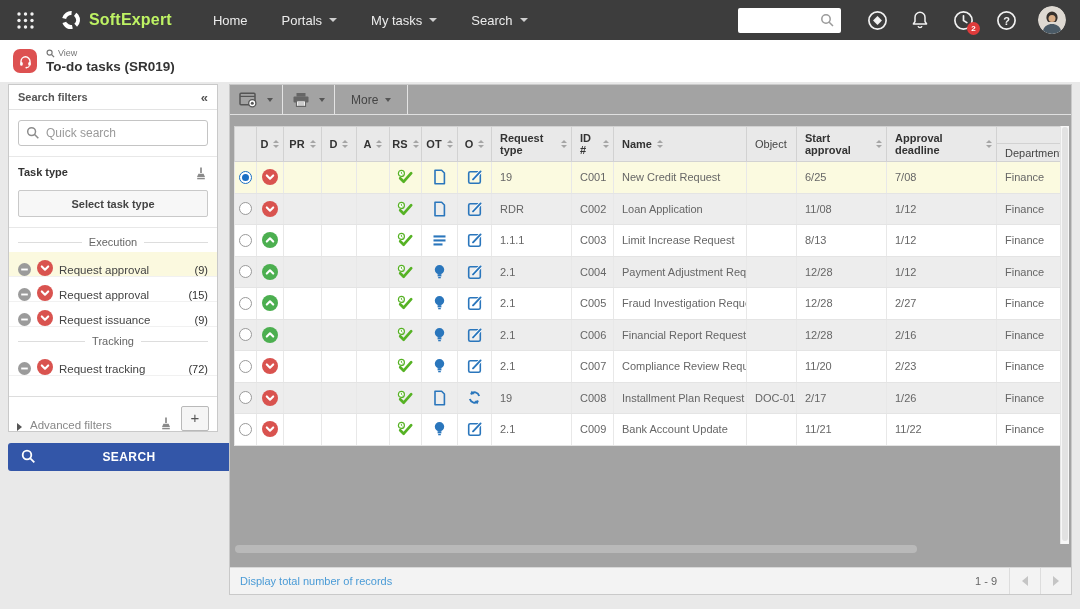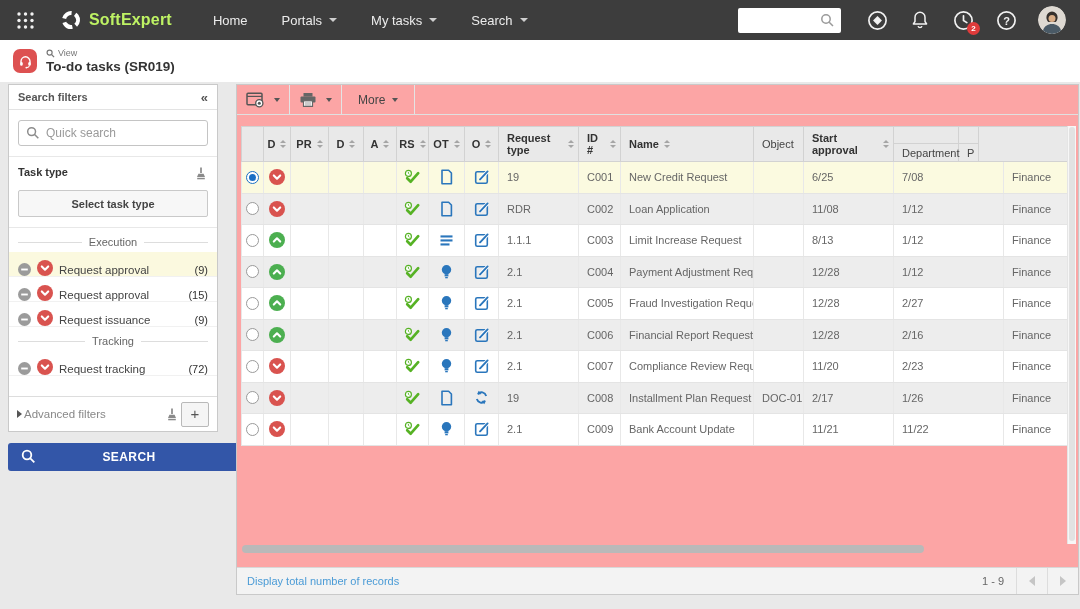--- a/index.html
+++ b/index.html
@@ -41,29 +41,29 @@
   .tasktype-row .t { font-size:11px; font-weight:bold; color:#333; flex:1; }
   .sel-task-btn { margin:3px 9px 10px; height:27px; background:#f7f7f7; border:1px solid #c9c9c9; border-radius:2px; font-size:11px; font-weight:bold; color:#444; width:calc(100% - 18px); font-family:"Liberation Sans",sans-serif; cursor:pointer; }
   .grp-div { display:flex; align-items:center; gap:7px; margin:8px 9px 4px; }
   .grp-div .ln { flex:1; border-top:1px solid #ddd; }
   .grp-div .t { font-size:11px; color:#666; }
   .sb-item { height:25px; display:flex; align-items:flex-end; gap:6px; padding:0 9px; border-bottom:1px solid #f1f1f1; cursor:pointer; }
   .sb-item.selected { background:#fbf9df; }
   .sb-item .lbl { flex:1; font-size:11.5px; color:#444; }
   .sb-item .cnt { font-size:11px; color:#333; }
   .sb-spacer { flex:1; }
-  .adv-row { border-top:1px solid #ddd; height:35px; display:flex; align-items:center; padding:0 8px; gap:2px; }
+  .adv-row { border-top:1px solid #ddd; height:35px; display:flex; align-items:flex-end; padding:0 8px; gap:8px; }
   .adv-tri { width:0; height:0; border-top:4px solid transparent; border-bottom:4px solid transparent; border-left:5px solid #555; }
   .adv-lbl { flex:1; font-size:11.5px; color:#888; cursor:pointer; }
   .plus-btn { width:28px; height:25px; border:1px solid #b9b9b9; background:#f5f5f5; border-radius:2px; font-size:15px; color:#555; line-height:22px; text-align:center; cursor:pointer; }
   .search-btn { position:absolute; left:8px; top:443px; width:242px; height:28px; background:#3356a8; border:none; border-radius:3px; color:#fff; font-weight:bold; font-size:12px; letter-spacing:.4px; font-family:"Liberation Sans",sans-serif; cursor:pointer; }
   .search-btn svg { position:absolute; left:13px; top:6px; }
 
   
-  .main { position:absolute; left:229px; top:84px; width:843px; height:511px; background:#fca5a5; border:1px solid #c9c9c9;margin-left:7px; }
+  .main { position:absolute; left:229px; top:84px; width:843px; height:511px; background:#a3a3a3; border:1px solid #c9c9c9; }
   .toolbar { height:30px; border-bottom:1px solid #e0e0e0; display:flex; align-items:stretch; padding-left:6px; }
   .tb-btn { min-width:26px; height:24px; margin-top:3px; display:flex; align-items:center; justify-content:center; border-radius:2px; cursor:pointer; }
   .tb-caretbtn { width:15px; height:24px; margin-top:3px; display:flex; align-items:center; justify-content:center; cursor:pointer; }
   .tb-caretbtn .caret { width:0;height:0;border-left:3.5px solid transparent;border-right:3.5px solid transparent;border-top:4px solid #555; }
   .tb-sep { width:1px; background:#e4e4e4; margin:0 5px; }
   .more-btn { display:flex; align-items:center; gap:7px; padding:0 11px; font-size:12px; color:#444; cursor:pointer; }
 
   .tbl-wrap { position:absolute; left:4px; top:41px; right:2px; bottom:50px; overflow:hidden; }
   .thead { display:flex; height:36px; background:#e9e9e9; border:1px solid #d2d2d2; width:857px; }
   .th { border-right:1px solid #d2d2d2; display:flex; align-items:center; font-size:11px; font-weight:bold; color:#333; padding:0 4px; cursor:pointer; }
@@ -439,20 +439,27 @@
         <div class="th txt plain" style="width: 50px;">
           <span>Object</span>
         </div>
         <div class="th txt" style="width: 90px;">
           <span>Start approval</span>
           <span class="sort">
             <i class="u"></i>
             <i class="d"></i>
           </span>
         </div>
+        <div class="th txt" style="width: 110px;">
+          <span>Approval deadline</span>
+          <span class="sort">
+            <i class="u"></i>
+            <i class="d"></i>
+          </span>
+        </div>
         <div class="th grouped plain" style="width: 65px;">
           <div class="gtop"></div>
           <div class="gbot">Department</div>
         </div>
         <div class="th grouped plain" style="width: 20px;">
           <div class="gtop"></div>
           <div class="gbot">P</div>
         </div>
       </div>
     <div id="tbody">

